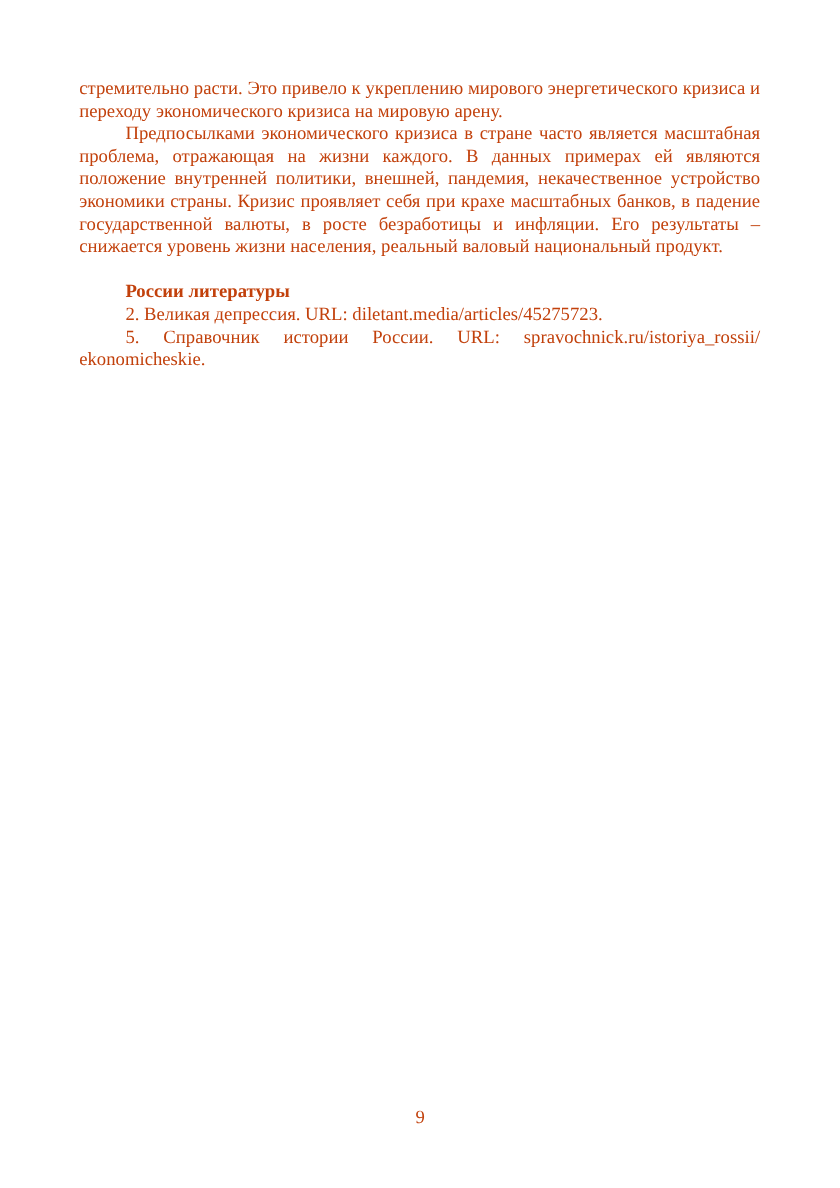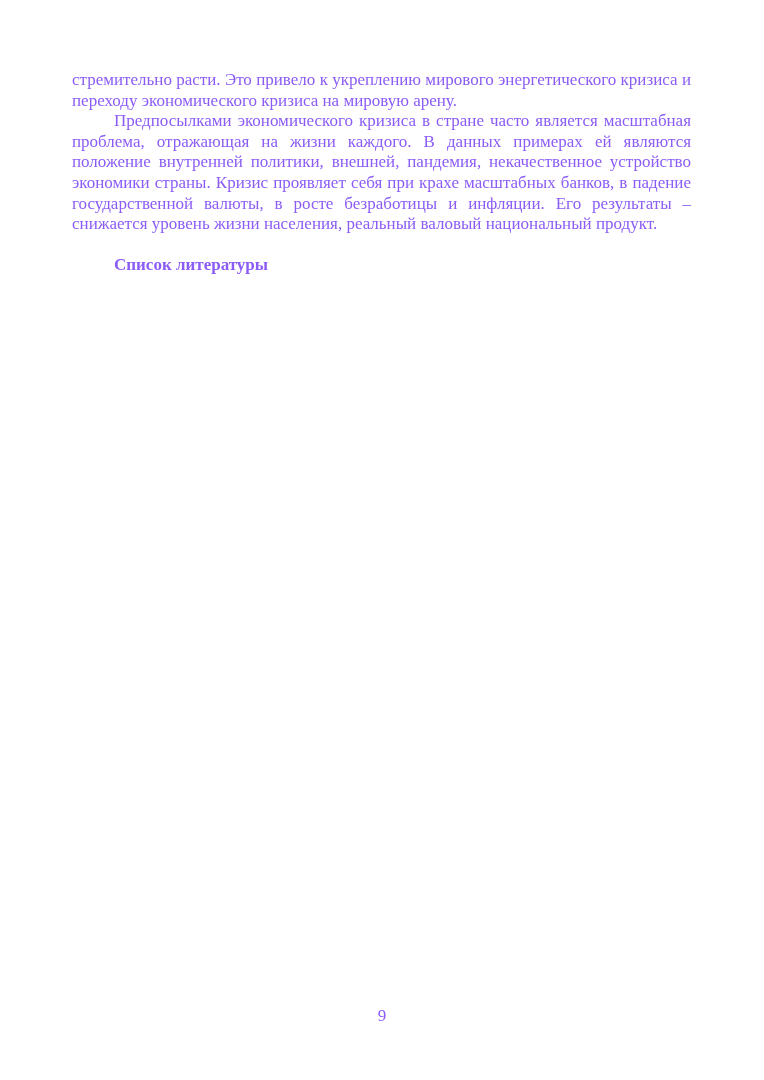--- a/index.html
+++ b/index.html
@@ -9,21 +9,21 @@
   }
   .sheet {
     position: relative;
     width: 764px;
     height: 1080px;
     background: #ffffff;
     overflow: hidden;
     font-family: "Liberation Serif", "DejaVu Serif", serif;
     font-size: 17px;
     line-height: 20.6px;
-    color: #8b5cf6;
+    color: #c2410c;
   }
   .text-block {
     position: absolute;
     left: 72px;
     top: 70px;
     width: 619px;
     text-align: justify;
     hyphens: manual;
   }
   .text-block p {
@@ -50,24 +50,26 @@
 <body>
 
 <div class="sheet">
 
   <div class="text-block">
 
     <p class="continuation">стремительно расти. Это привело к укреплению мирового энергетического кри­зиса и переходу экономического кризиса на мировую арену.</p>
 
     <p>Предпосылками экономического кризиса в стране часто является мас­штабная проблема, отражающая на жизни каждого. В данных примерах ей яв­ляются положение внутренней политики, внешней, пандемия, некачественное устройство экономики страны. Кризис проявляет себя при крахе масштабных банков, в падение государственной валюты, в росте безработицы и инфляции. Его результаты – снижается уровень жизни населения, реальный валовый наци­ональный продукт.</p>
 
-    <p class="ref-heading">Список литературы</p>
+    <p class="ref-heading">России литературы</p>
+
+
+    <p class="ref-item">2. Великая депрессия. URL: diletant.media/articles/45275723.</p>
 
 
 
-
-
+    <p class="ref-item">5. Справочник истории России. URL: spravochnick.ru/istoriya_rossii/​ekonomicheskie.</p>
 
   </div>
 
   <div class="page-num">9</div>
 
 </div>
 
 </body></html>

